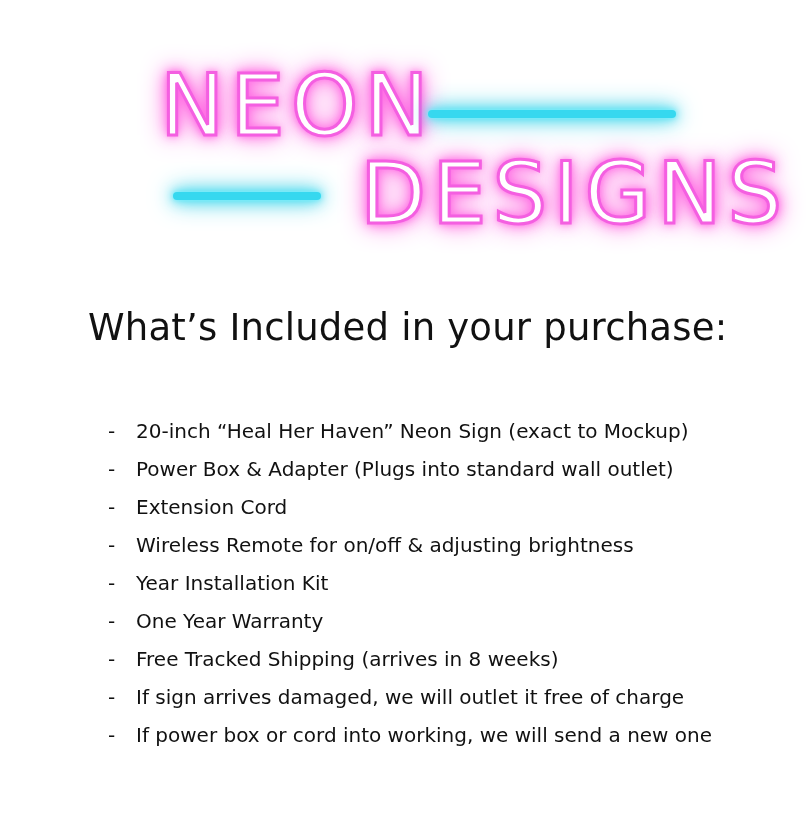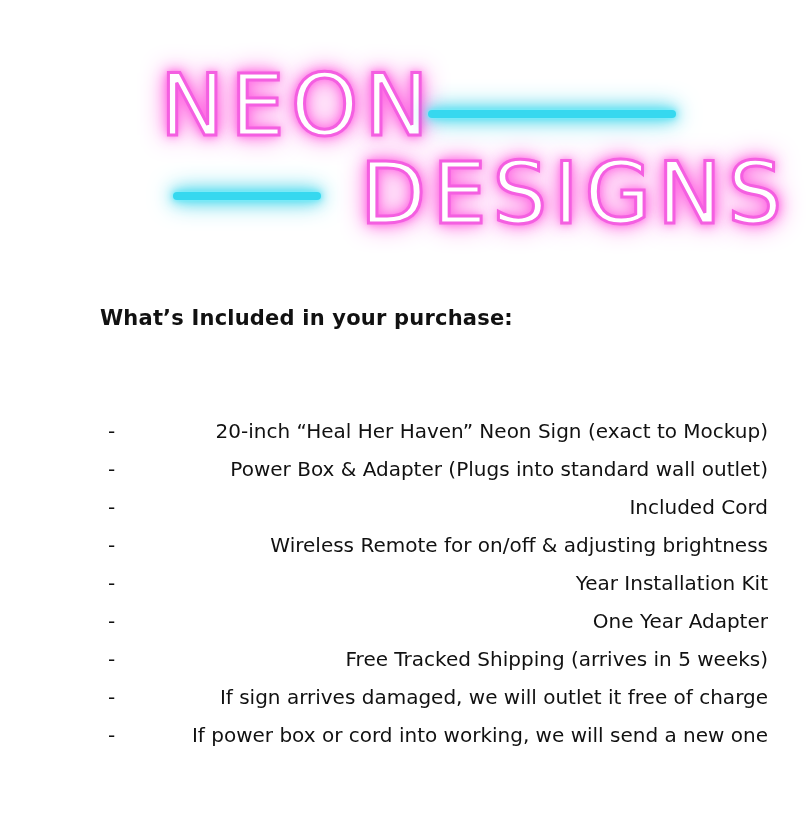--- a/index.html
+++ b/index.html
@@ -92,26 +92,25 @@
     top: 44px;
     width: 148px;
   }
 
   
   .heading {
     position: absolute;
     left: 88px;
     top: 306px;
     font-family: "DejaVu Sans", sans-serif;
-    font-size: 21px;
-    font-weight: 700;
+    font-size: 37px;
+    font-weight: 400;
     color: #111111;
     letter-spacing: 0.2px;
     white-space: nowrap;
-    margin-left: 12px;
   }
 
   
   .list {
     position: absolute;
     left: 108px;
     top: 412px;
     width: 660px;
     margin: 0;
     padding: 0;
@@ -126,21 +125,20 @@
     line-height: 38px;
     white-space: nowrap;
   }
   .dash {
     width: 28px;
     flex: 0 0 28px;
     color: #111111;
   }
   .item-text {
     flex: 1 1 auto;
-    text-align: right;
   }
 </style>
 </head>
 <body>
 
 <div class="page">
 
   <div class="logo">
 
     <div class="logo-line1">
@@ -161,37 +159,37 @@
     <li>
       <span class="dash">-</span>
       <span class="item-text">20-inch “Heal Her Haven” Neon Sign (exact to Mockup)</span>
     </li>
     <li>
       <span class="dash">-</span>
       <span class="item-text">Power Box &amp; Adapter (Plugs into standard wall outlet)</span>
     </li>
     <li>
       <span class="dash">-</span>
-      <span class="item-text">Included Cord</span>
+      <span class="item-text">Extension Cord</span>
     </li>
     <li>
       <span class="dash">-</span>
       <span class="item-text">Wireless Remote for on/off &amp; adjusting brightness</span>
     </li>
     <li>
       <span class="dash">-</span>
       <span class="item-text">Year Installation Kit</span>
     </li>
     <li>
       <span class="dash">-</span>
-      <span class="item-text">One Year Adapter</span>
+      <span class="item-text">One Year Warranty</span>
     </li>
     <li>
       <span class="dash">-</span>
-      <span class="item-text">Free Tracked Shipping (arrives in 5 weeks)</span>
+      <span class="item-text">Free Tracked Shipping (arrives in 8 weeks)</span>
     </li>
     <li>
       <span class="dash">-</span>
       <span class="item-text">If sign arrives damaged, we will outlet it free of charge</span>
     </li>
     <li>
       <span class="dash">-</span>
       <span class="item-text">If power box or cord into working, we will send a new one</span>
     </li>
   </ul>

